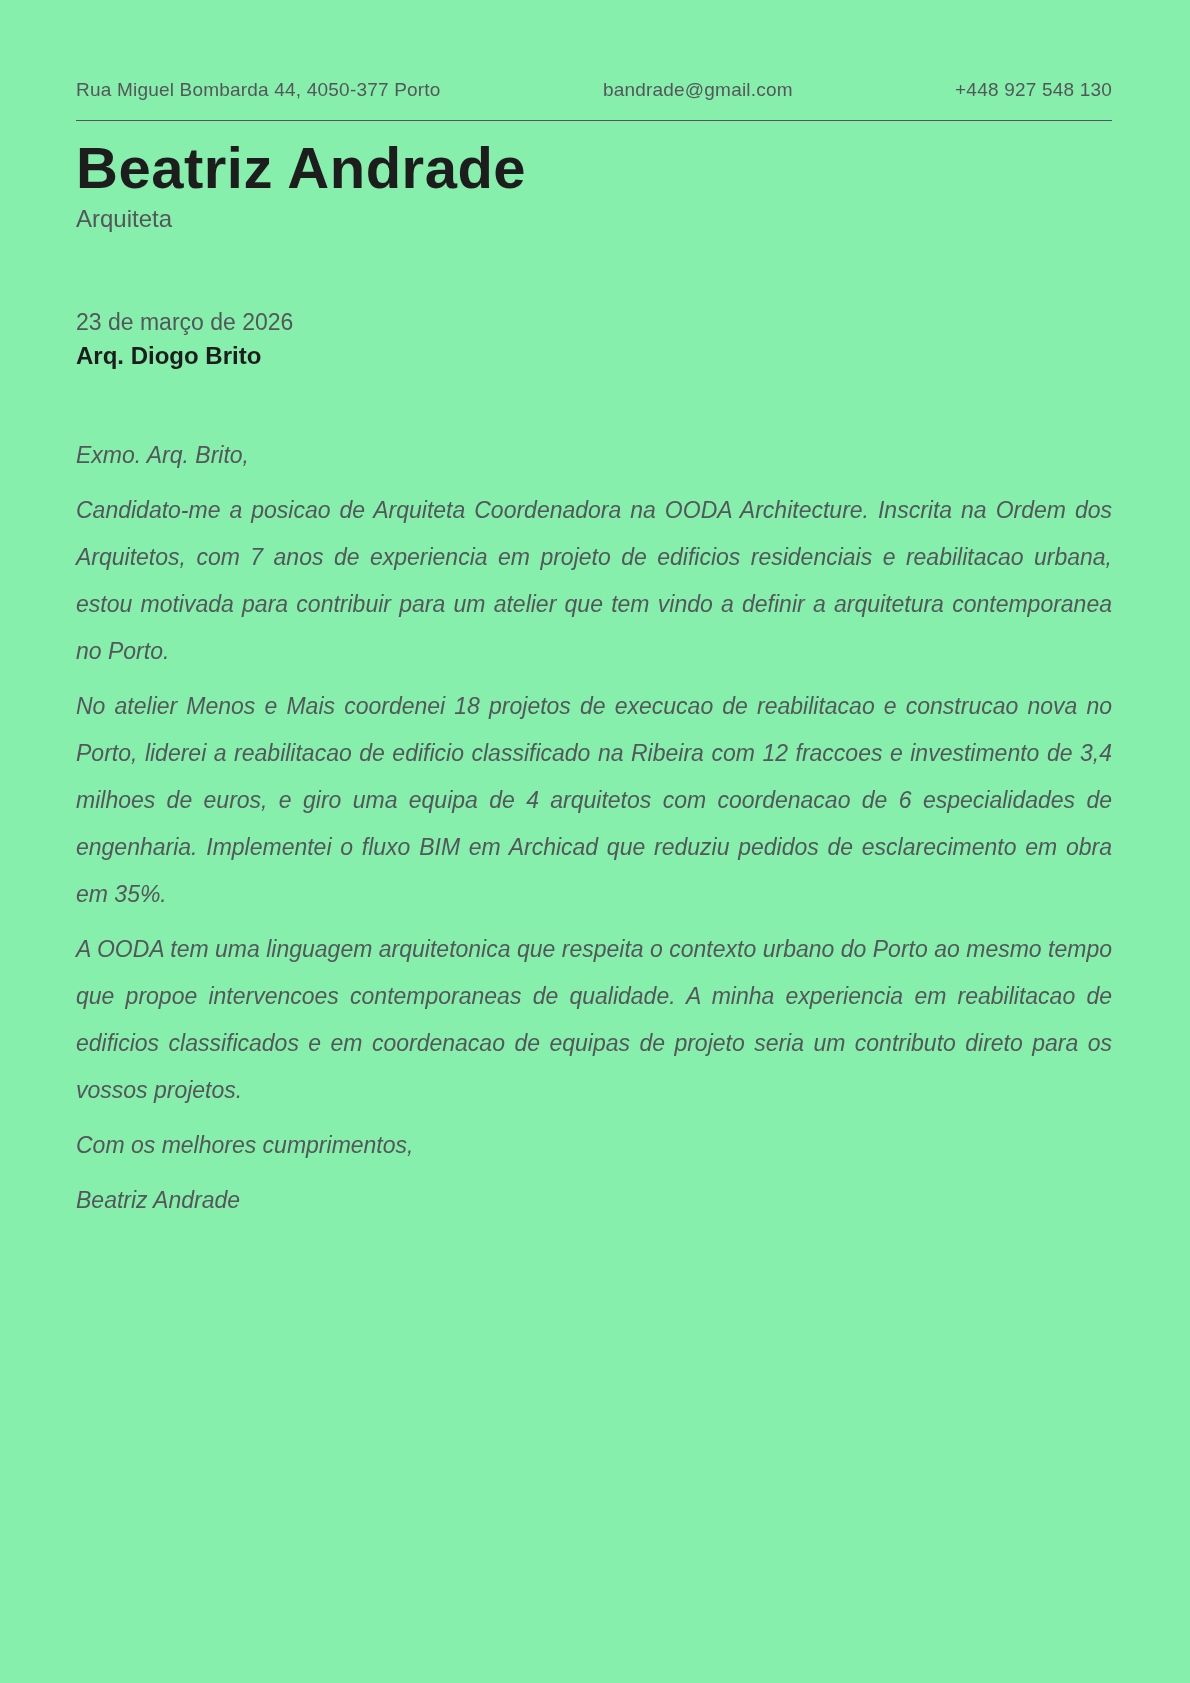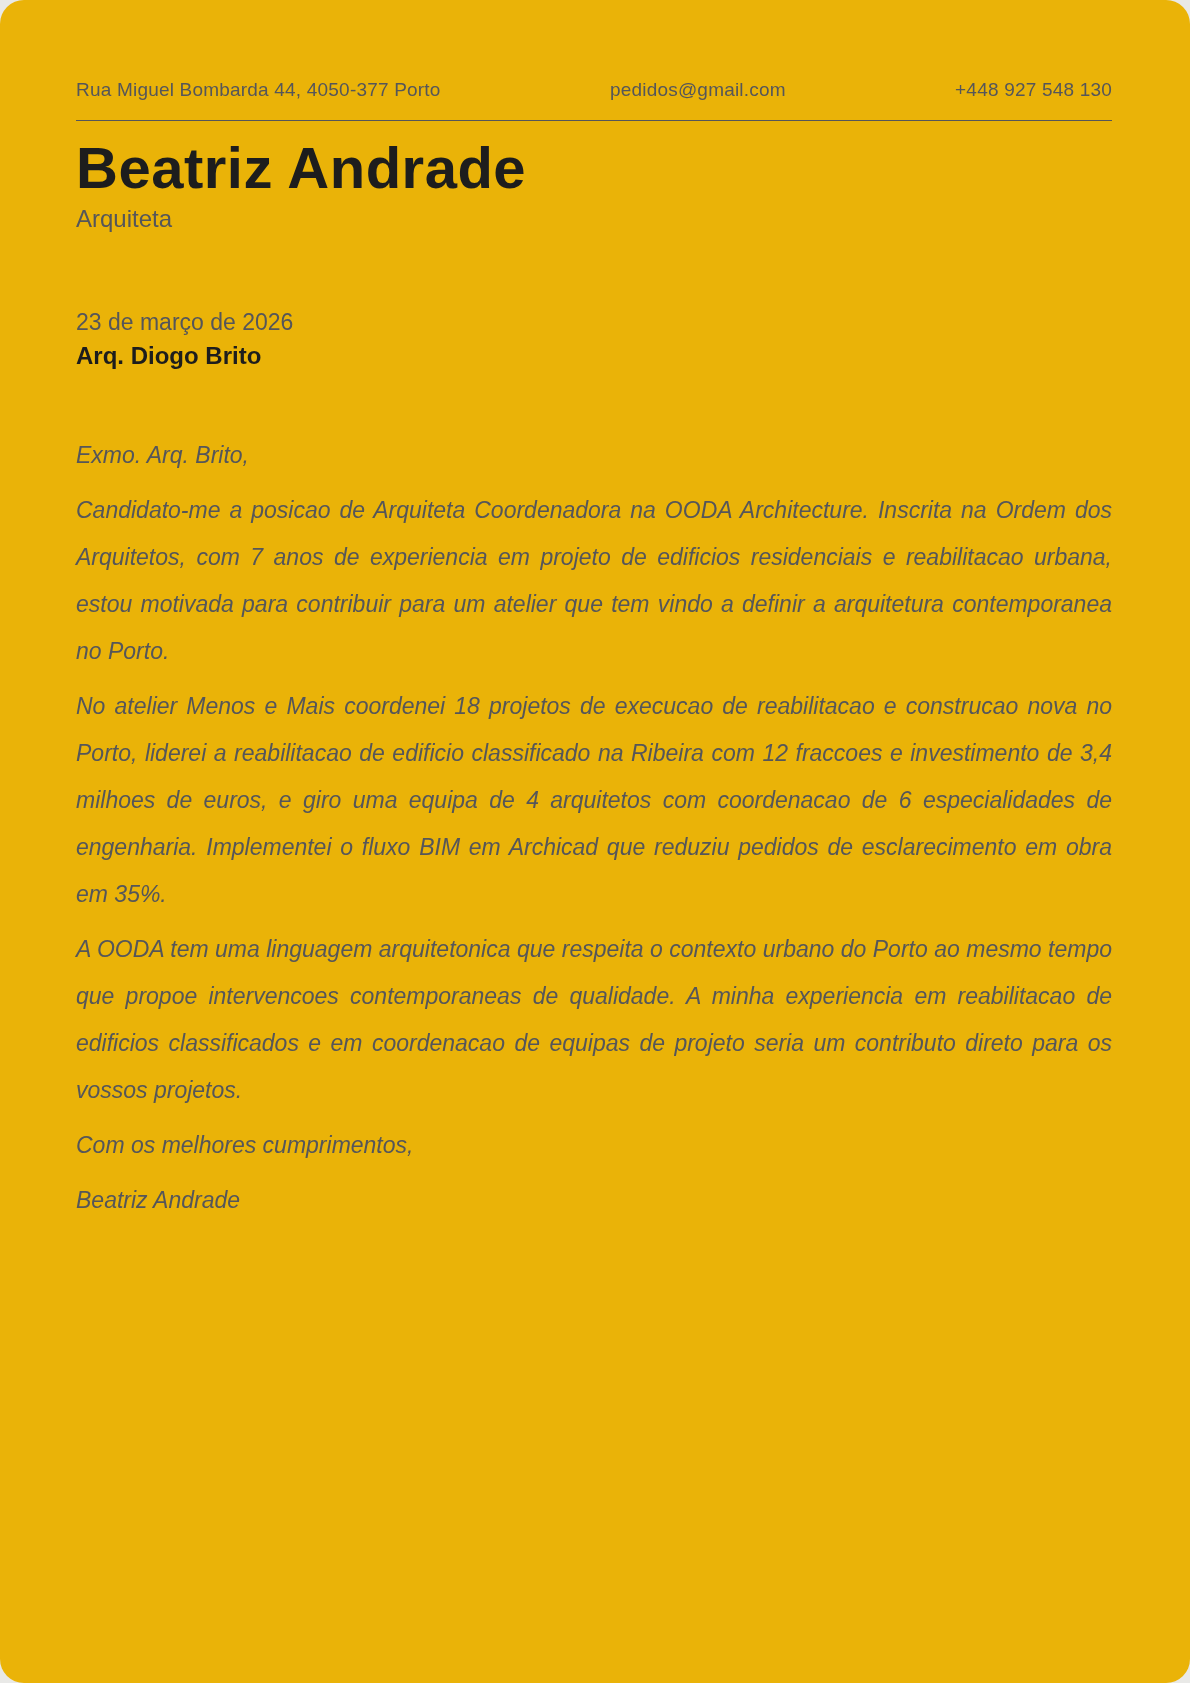--- a/index.html
+++ b/index.html
@@ -5,27 +5,26 @@
   html, body {
     margin: 0;
     padding: 0;
     background: #e9e9e7;
   }
   .page {
     position: relative;
     width: 1190px;
     height: 1683px;
     margin: 0 auto;
-    background: #eab308;
+    background: #86efac;
     box-sizing: border-box;
     padding: 78px 78px 8px 76px;
     font-family: "Liberation Sans", sans-serif;
     color: #55565a;
     overflow: hidden;
-    border-radius: 24px;
   }
   .contact-row {
     display: flex;
     justify-content: space-between;
     align-items: baseline;
     font-size: 19px;
     line-height: 24px;
     color: #55565a;
     letter-spacing: 0.2px;
   }
@@ -87,21 +86,21 @@
     margin-top: 0;
   }
 </style>
 </head>
 <body>
 
 <div class="page">
 
   <div class="contact-row">
     <span>Rua Miguel Bombarda 44, 4050-377 Porto</span>
-    <span>pedidos@gmail.com</span>
+    <span>bandrade@gmail.com</span>
     <span>+448 927 548 130</span>
   </div>
 
   <hr class="divider">
 
   <h1 class="name">Beatriz Andrade</h1>
   <div class="job-title">Arquiteta</div>
 
   <div class="letter-date">23 de março de 2026</div>
 

